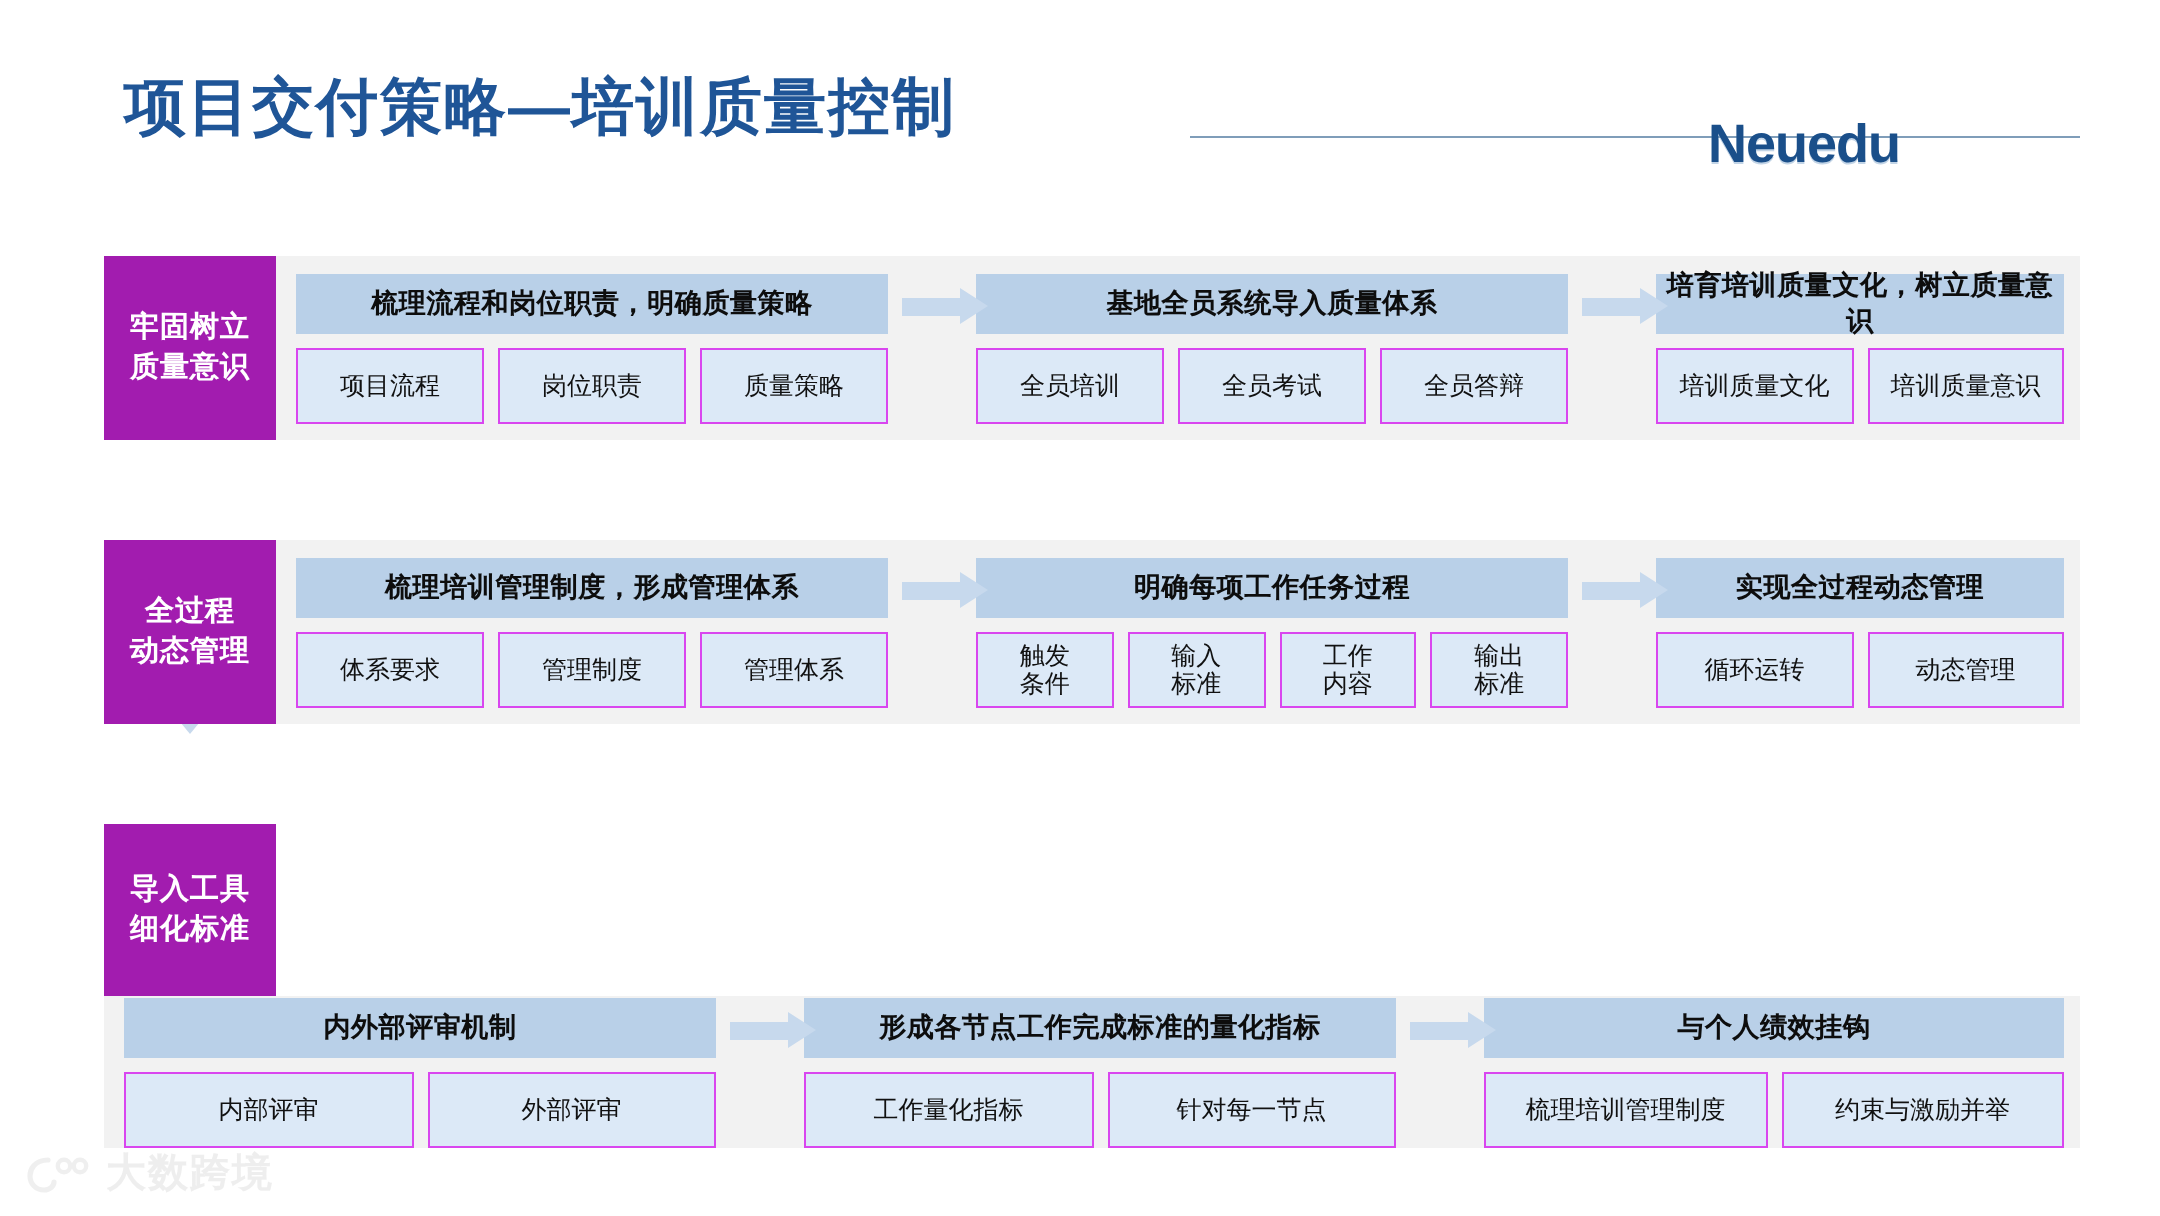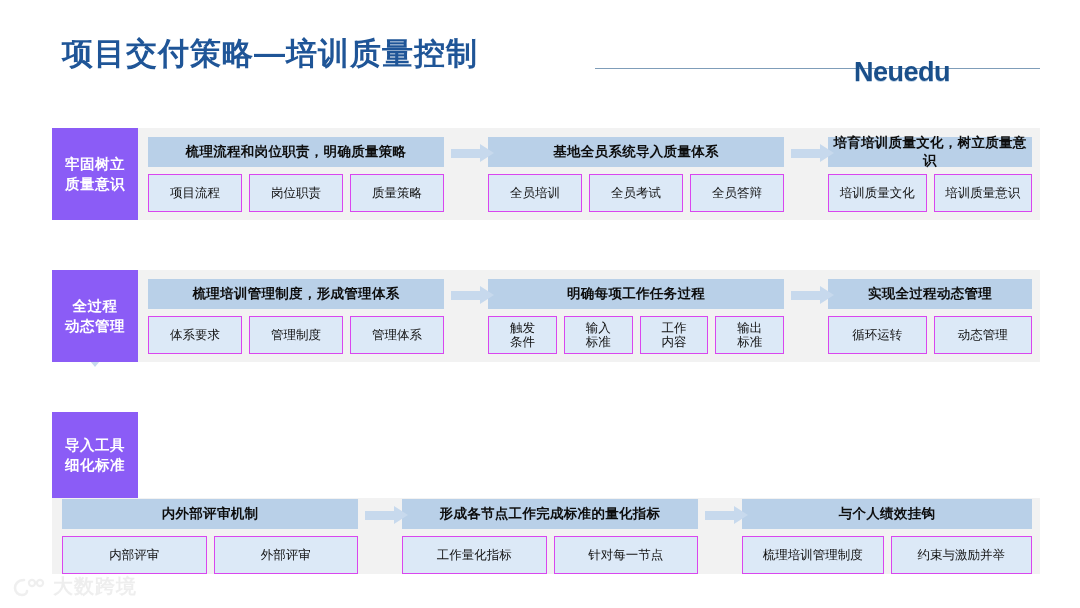--- a/index.html
+++ b/index.html
@@ -69,21 +69,21 @@
     align-items: stretch;
   }
   .band.r1 { top: 28px;  height: 92px; }
   .band.r2 { top: 170px; height: 92px; }
   .band.r3 { top: 312px; height: 92px; flex-direction: column; }
 
   
   .stage-label {
     width: 86px;
     flex: 0 0 86px;
-    background: #8b5cf6;
+    background: #a21caf;
     color: #ffffff;
     font-size: 14.5px;
     font-weight: bold;
     line-height: 20px;
     display: flex;
     flex-direction: column;
     align-items: center;
     justify-content: center;
     text-align: center;
     letter-spacing: .5px;

